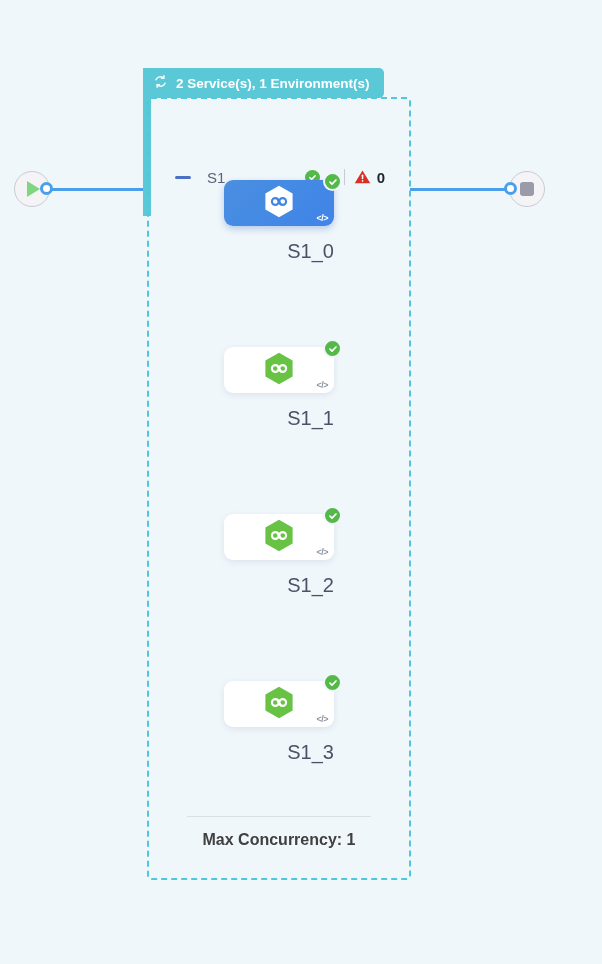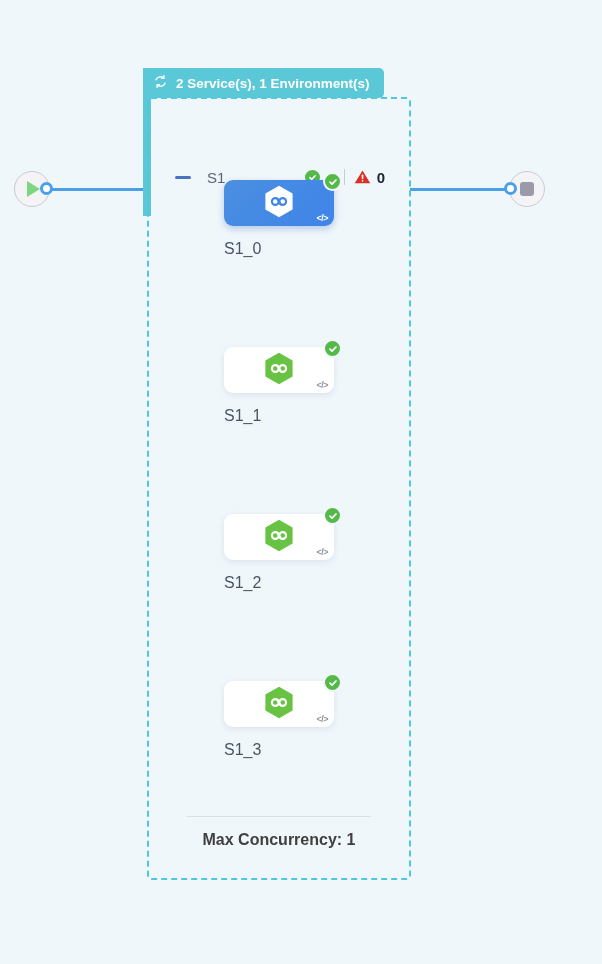--- a/index.html
+++ b/index.html
@@ -105,22 +105,22 @@
     background: #54b948; border: 2px solid #f0f7fb;
     display: flex; align-items: center; justify-content: center;
   }
   .code-icon {
     position: absolute; right: 6px; bottom: 3px;
     font-size: 9px; font-weight: bold; letter-spacing: -0.5px;
   }
   .card.selected .code-icon { color: #ffffff; }
   .card.plain .code-icon { color: #8d95a3; }
   .node-label {
-    margin-top: 14px; text-align: left;
-    font-size: 16px; color: #4a5366;
+    margin-top: 14px; text-align: right;
+    font-size: 20px; color: #4a5366;
   }
 
   
   .footer-rule {
     position: absolute; left: 187px; top: 816px;
     width: 184px; height: 1px; background: #d9dfe6;
   }
   .footer-text {
     position: absolute; left: 147px; top: 831px; width: 264px;
     text-align: center; font-size: 16px; font-weight: bold; color: #404040;

